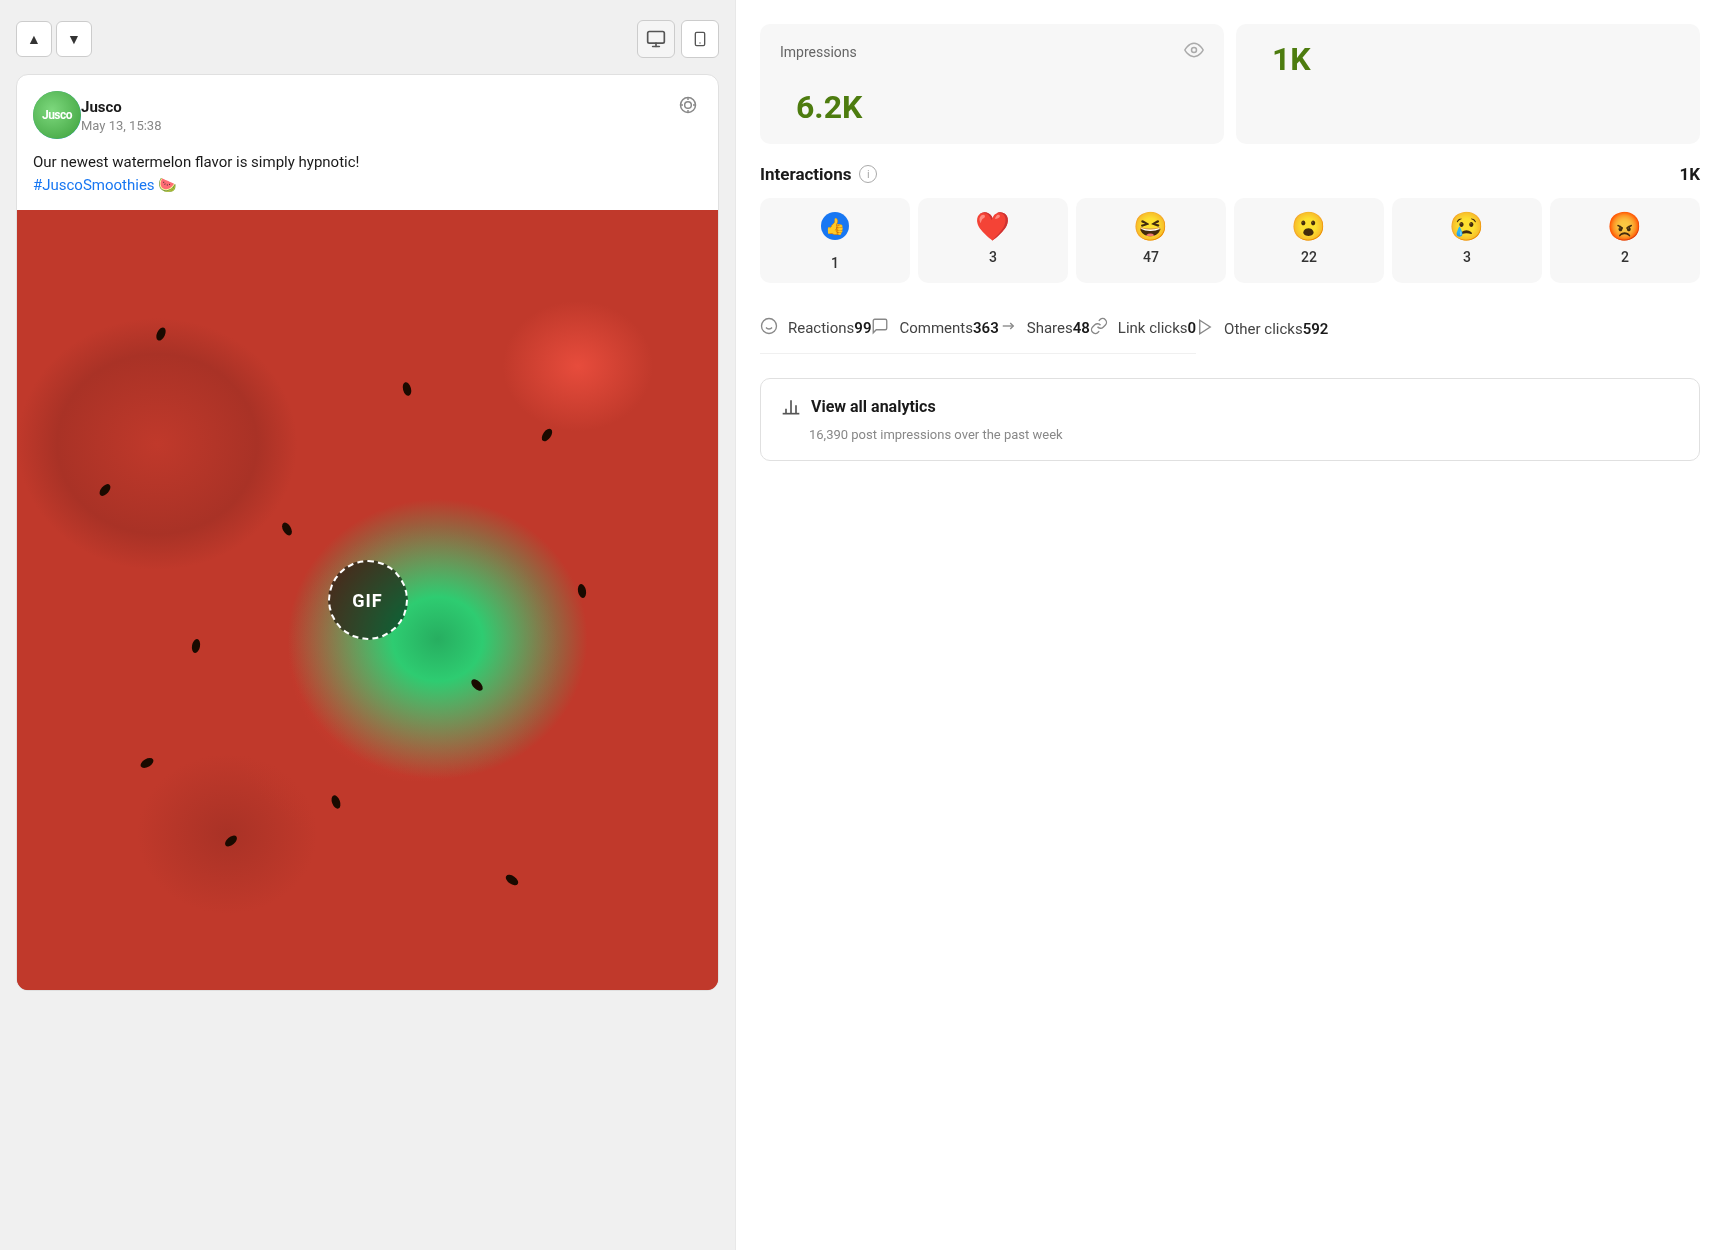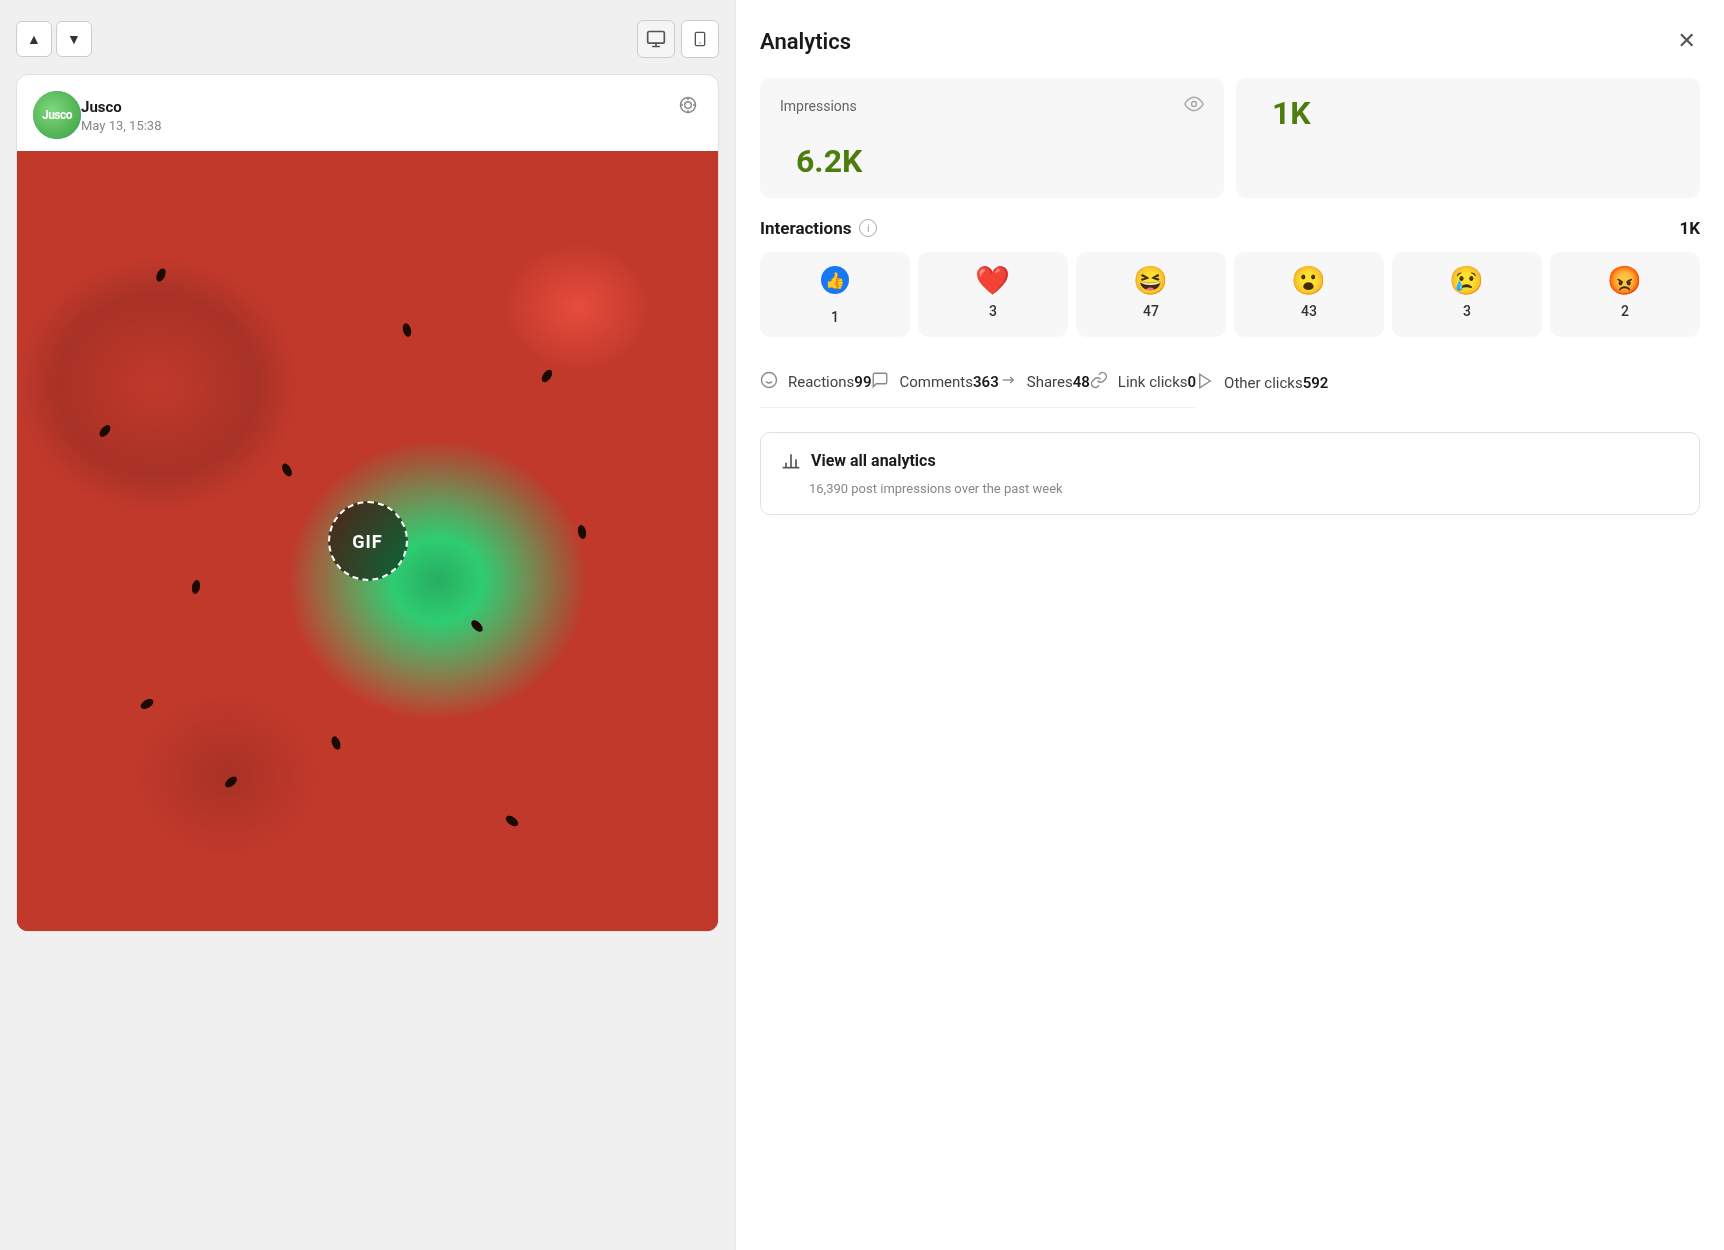--- a/index.html
+++ b/index.html
@@ -410,20 +410,25 @@
         <svg width="20" height="20" viewBox="0 0 24 24" fill="none" stroke="#888" stroke-width="1.8">
           <circle cx="12" cy="12" r="9"></circle>
             <circle cx="12" cy="12" r="4"></circle>
             <line x1="12" y1="3" x2="12" y2="6"></line>
             <line x1="12" y1="18" x2="12" y2="21"></line>
             <line x1="3" y1="12" x2="6" y2="12"></line>
             <line x1="18" y1="12" x2="21" y2="12"></line>
         </svg>
       </button>
     </div>
+    <div class="post-text">
+      <span>Our newest watermelon flavor is simply hypnotic!</span><br>
+      <span class="hashtag">#JuscoSmoothies</span>
+      <span>🍉</span>
+    </div>
     <div class="post-image">
       <div class="watermelon-bg">
 
         <div class="seed" style="--r:25deg; top:15%; left:20%;"></div>
         <div class="seed" style="--r:-15deg; top:22%; left:55%;"></div>
         <div class="seed" style="--r:40deg; top:35%; left:12%;"></div>
         <div class="seed" style="--r:-30deg; top:40%; left:38%;"></div>
         <div class="seed" style="--r:10deg; top:55%; left:25%;"></div>
         <div class="seed" style="--r:-45deg; top:60%; left:65%;"></div>
         <div class="seed" style="--r:60deg; top:70%; left:18%;"></div>
@@ -434,26 +439,20 @@
         <div class="seed" style="--r:-55deg; top:85%; left:70%;"></div>
         <div class="gif-badge">
           <span>GIF</span>
         </div>
       </div>
     </div>
   </div>
 </div>
 
 <div class="right-panel">
-  <div class="analytics-header">
-    <span class="analytics-title">Analytics</span>
-    <button class="close-btn">
-      <span>✕</span>
-    </button>
-  </div>
 
   <div class="metric-cards">
     <div class="metric-card">
       <div class="metric-card-header">
         <span class="metric-label">Impressions</span>
         <span class="metric-icon">
           <svg width="20" height="20" viewBox="0 0 24 24" fill="none" stroke="#aaa" stroke-width="1.8">
             <path d="M1 12s4-8 11-8 11 8 11 8-4 8-11 8-11-8-11-8z"></path>
               <circle cx="12" cy="12" r="3"></circle>
           </svg>
@@ -489,21 +488,21 @@
         <div class="emoji-item">
           <span class="emoji-icon">❤️</span>
           <span class="emoji-count">3</span>
         </div>
         <div class="emoji-item">
           <span class="emoji-icon">😆</span>
           <span class="emoji-count">47</span>
         </div>
         <div class="emoji-item">
           <span class="emoji-icon">😮</span>
-          <span class="emoji-count">43</span>
+          <span class="emoji-count">22</span>
         </div>
         <div class="emoji-item">
           <span class="emoji-icon">😢</span>
           <span class="emoji-count">3</span>
         </div>
         <div class="emoji-item">
           <span class="emoji-icon">😡</span>
           <span class="emoji-count">2</span>
         </div>
       </div>

